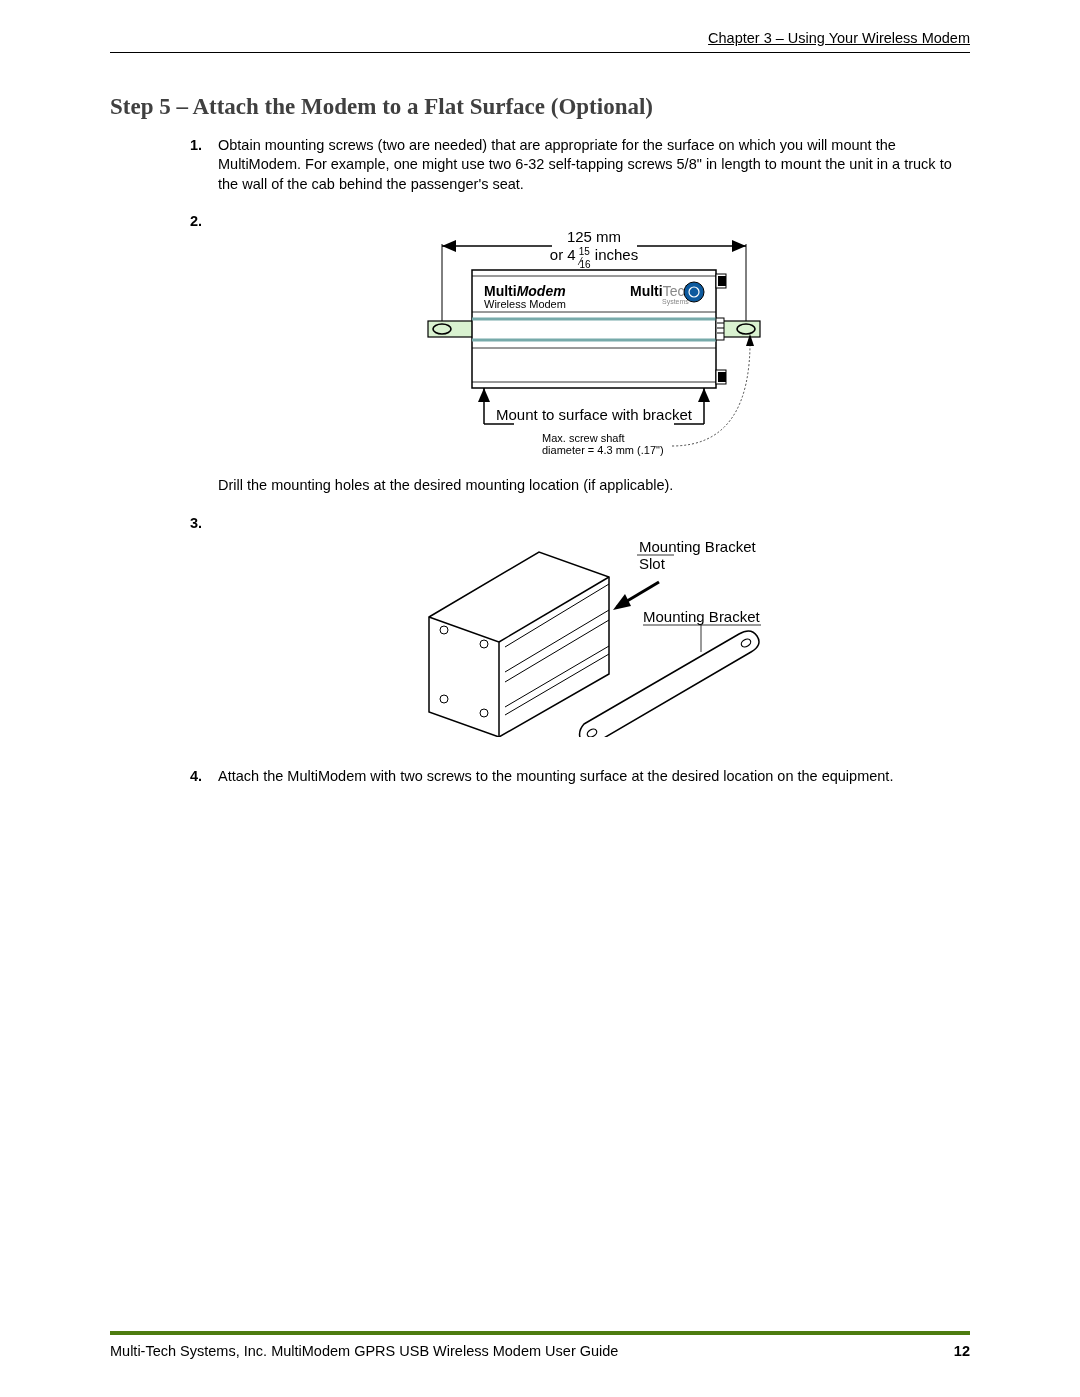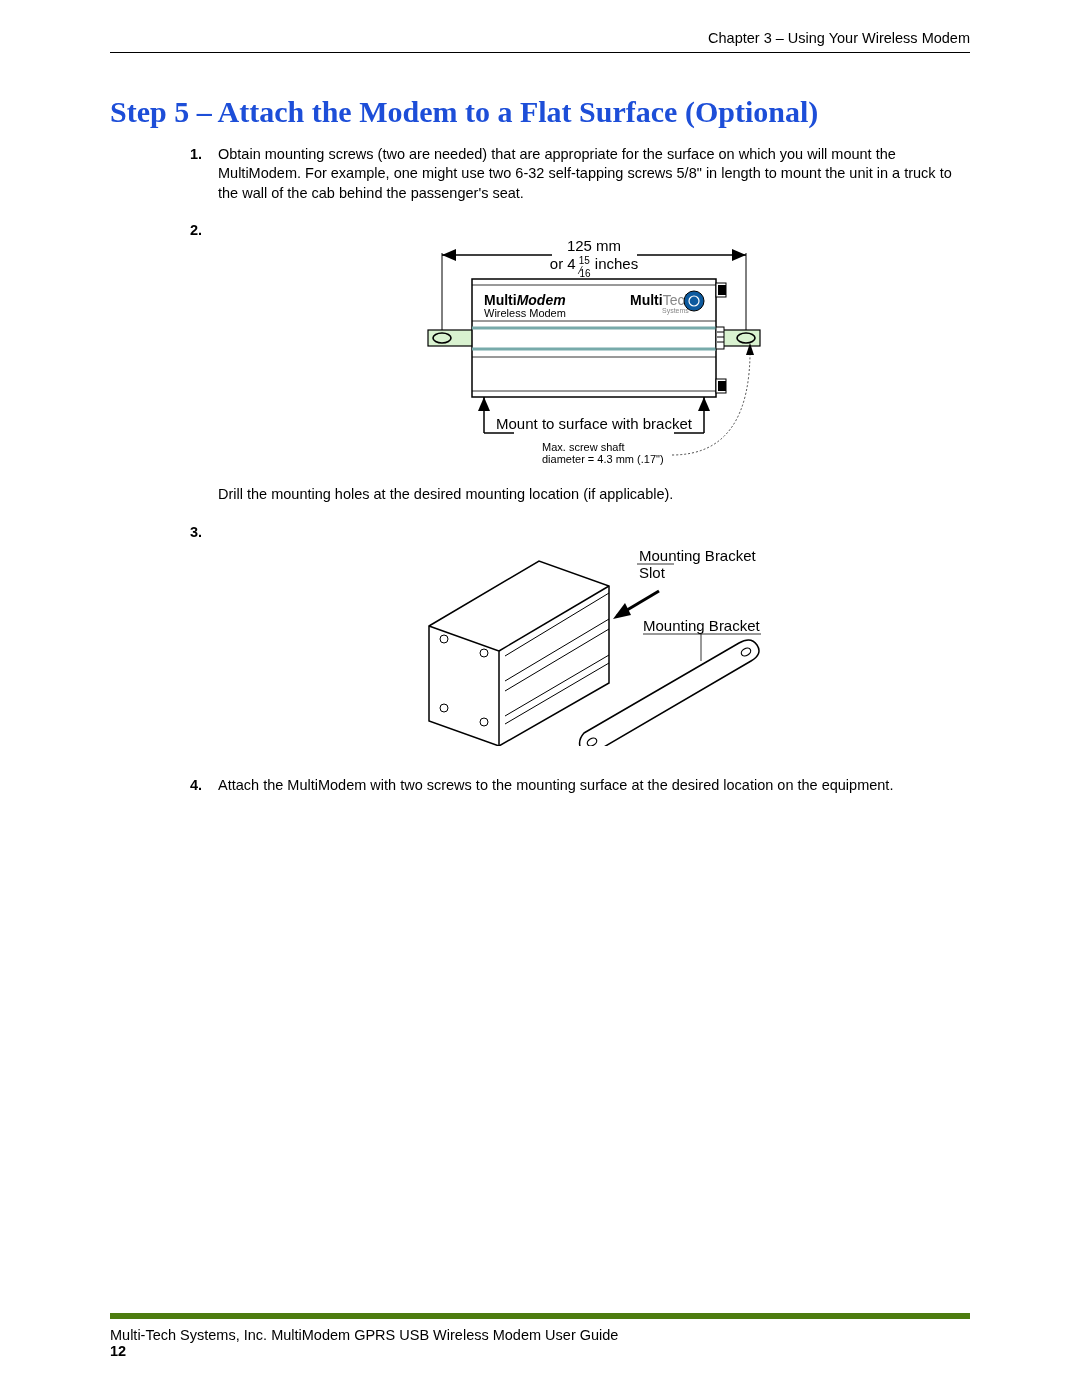--- a/index.html
+++ b/index.html
@@ -15,26 +15,27 @@
       padding: 30px 110px 40px 110px;
       height: 100%;
       position: relative;
     }
     .header-line {
       text-align: right;
       font-size: 14.5px;
       padding-bottom: 6px;
       border-bottom: 1px solid #000;
       margin-bottom: 40px;
+      text-decoration: underline;
     }
     .section-title {
       font-family: Georgia, 'Times New Roman', serif;
       font-weight: bold;
-      color: #1d4ed8;
-      font-size: 30px;
+      color: #404040;
+      font-size: 23px;
       line-height: 1.25;
       margin-bottom: 14px;
     }
     .intro-text {
       font-size: 14.5px;
       margin-left: 18px;
       margin-bottom: 12px;
     }
     ol.steps {
       list-style: none;
@@ -70,26 +71,25 @@
       width: 370px;
       height: 215px;
       margin: 0 auto;
     }
     svg { display: block; }
     .footer {
       position: absolute;
       bottom: 38px;
       left: 110px;
       right: 110px;
-      border-top: 6px solid #4d7c0f;
+      border-top: 4px solid #4d7c0f;
       padding-top: 8px;
       display: flex;
       justify-content: space-between;
       font-size: 14.5px;
-      flex-direction: column;
     }
     .footer .pg { font-weight: bold; }
     .svg-text-sm { font-family: Arial, sans-serif; font-size: 11px; }
     .svg-text-md { font-family: Arial, sans-serif; font-size: 14px; }
     .svg-text-lg { font-family: Arial, sans-serif; font-size: 15px; }
     .svg-bold { font-weight: bold; }
     .svg-italic { font-style: italic; }
   </style>
 </head>
 <body>

